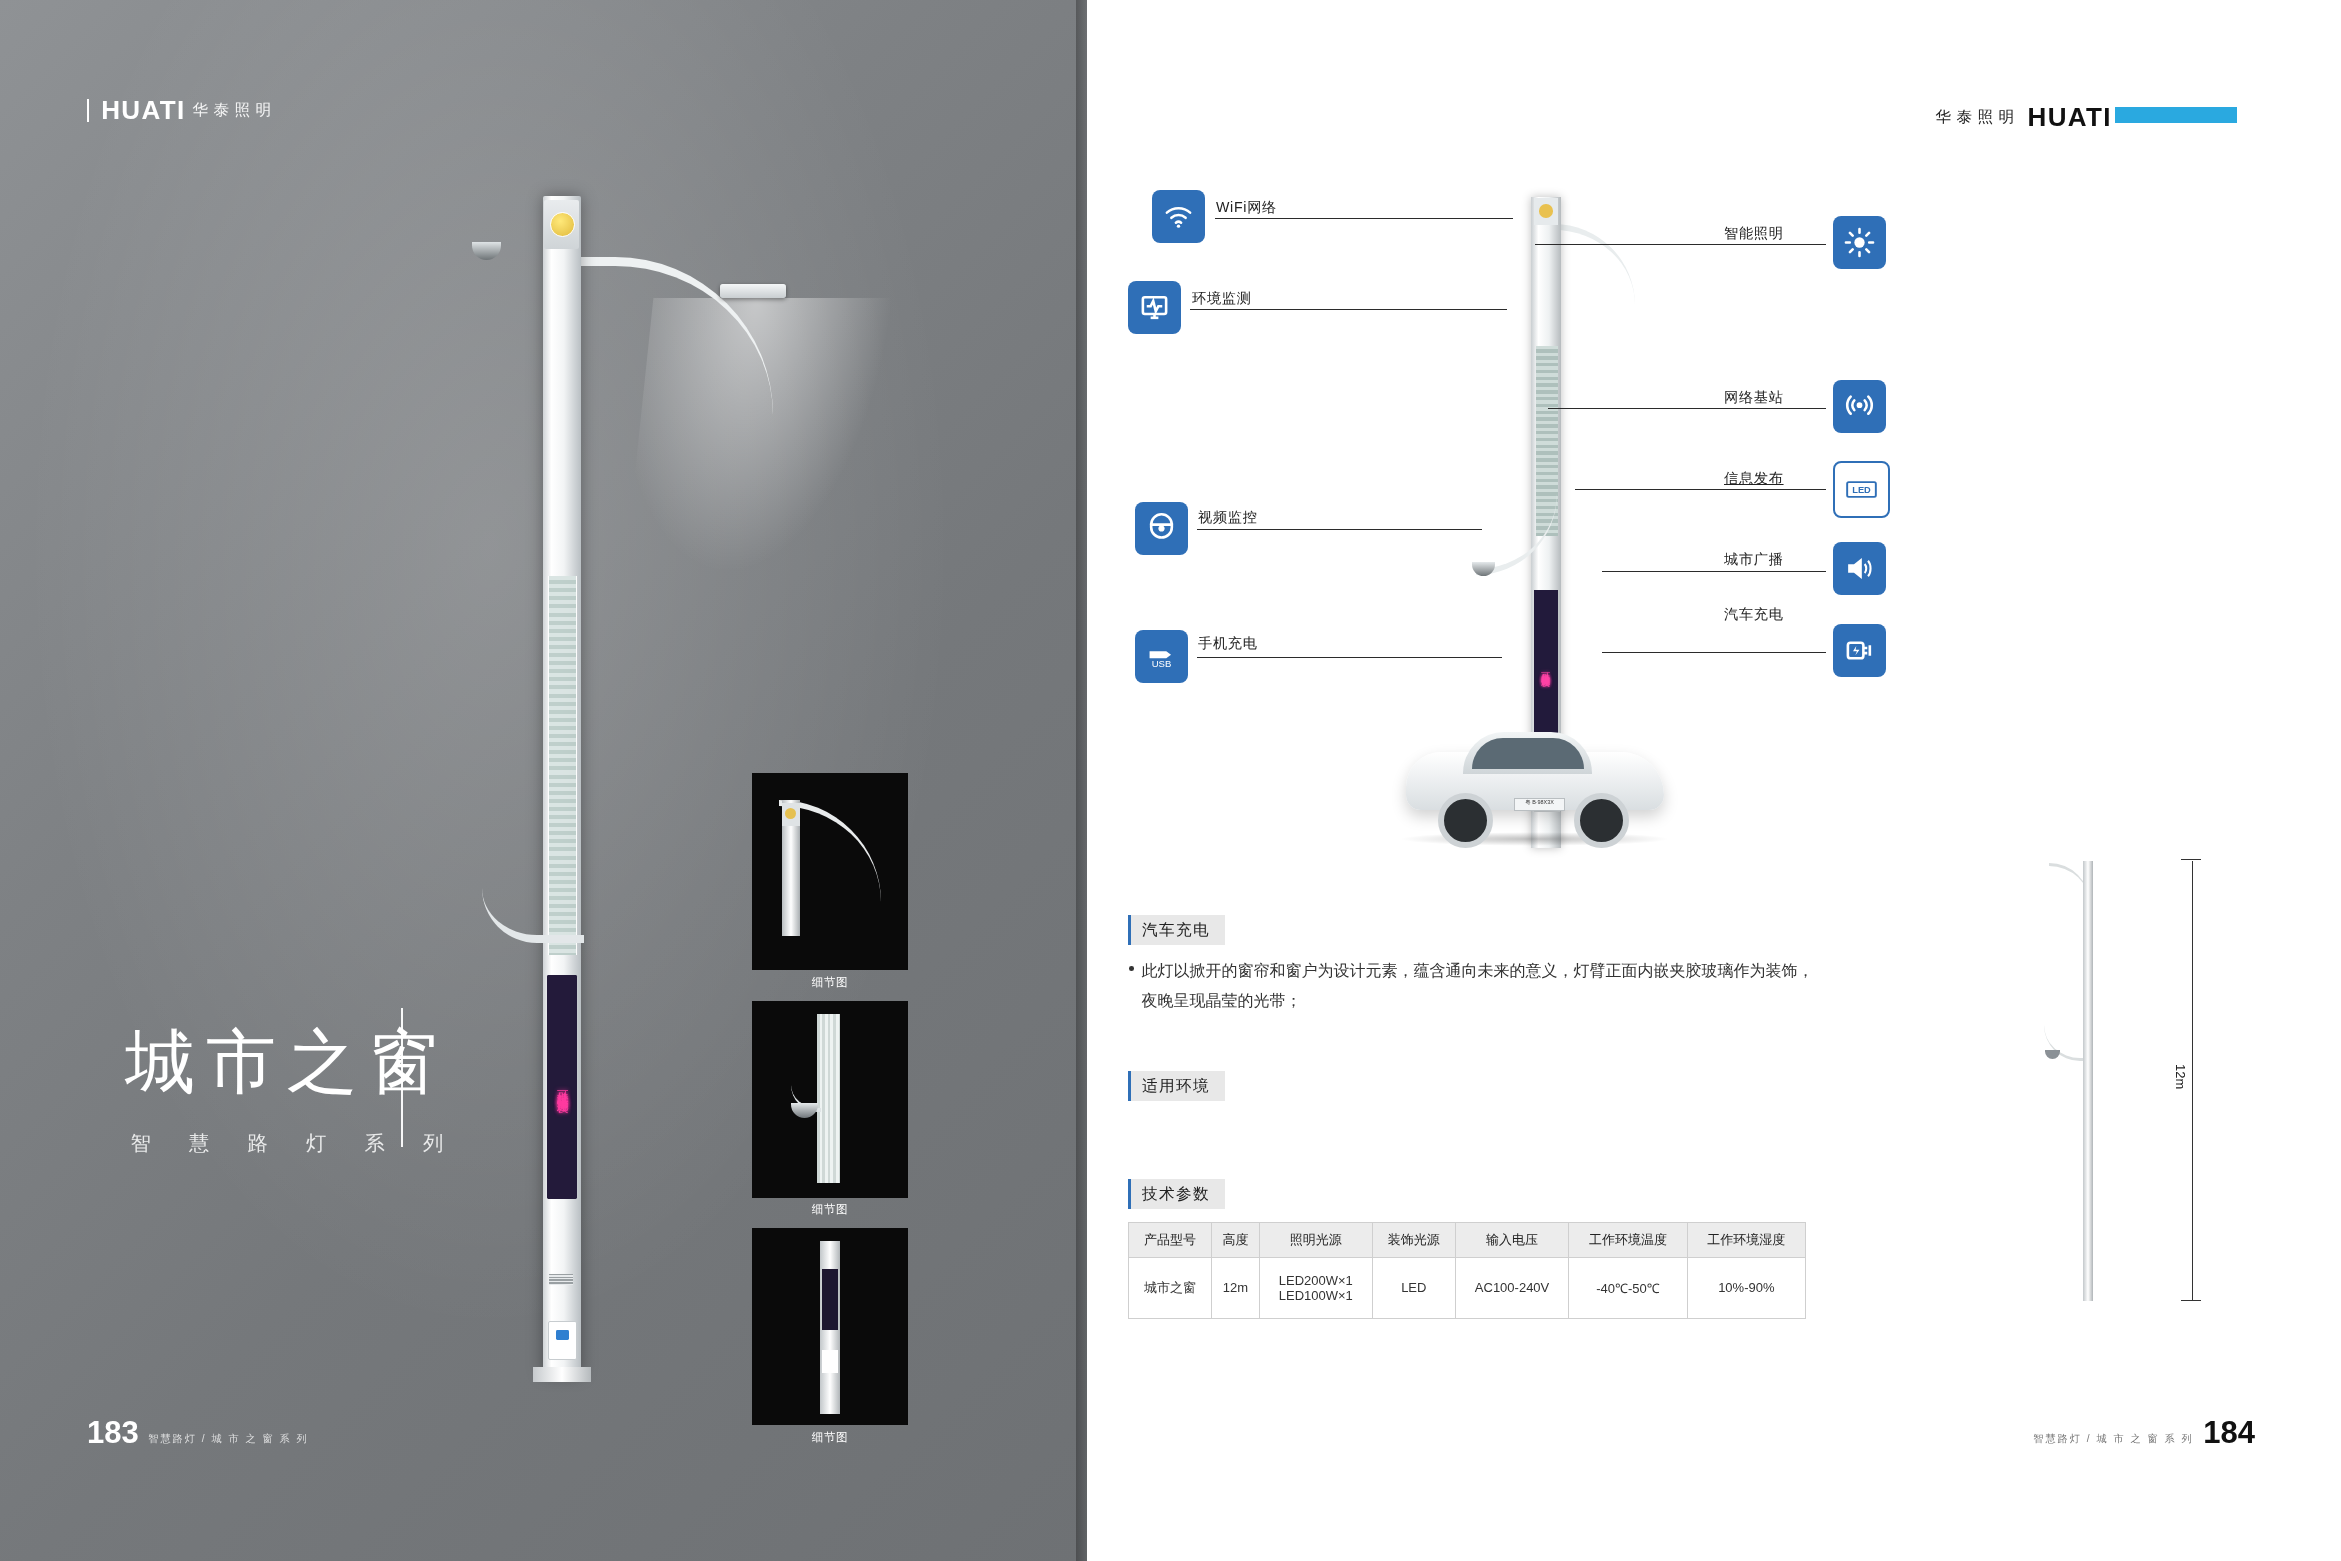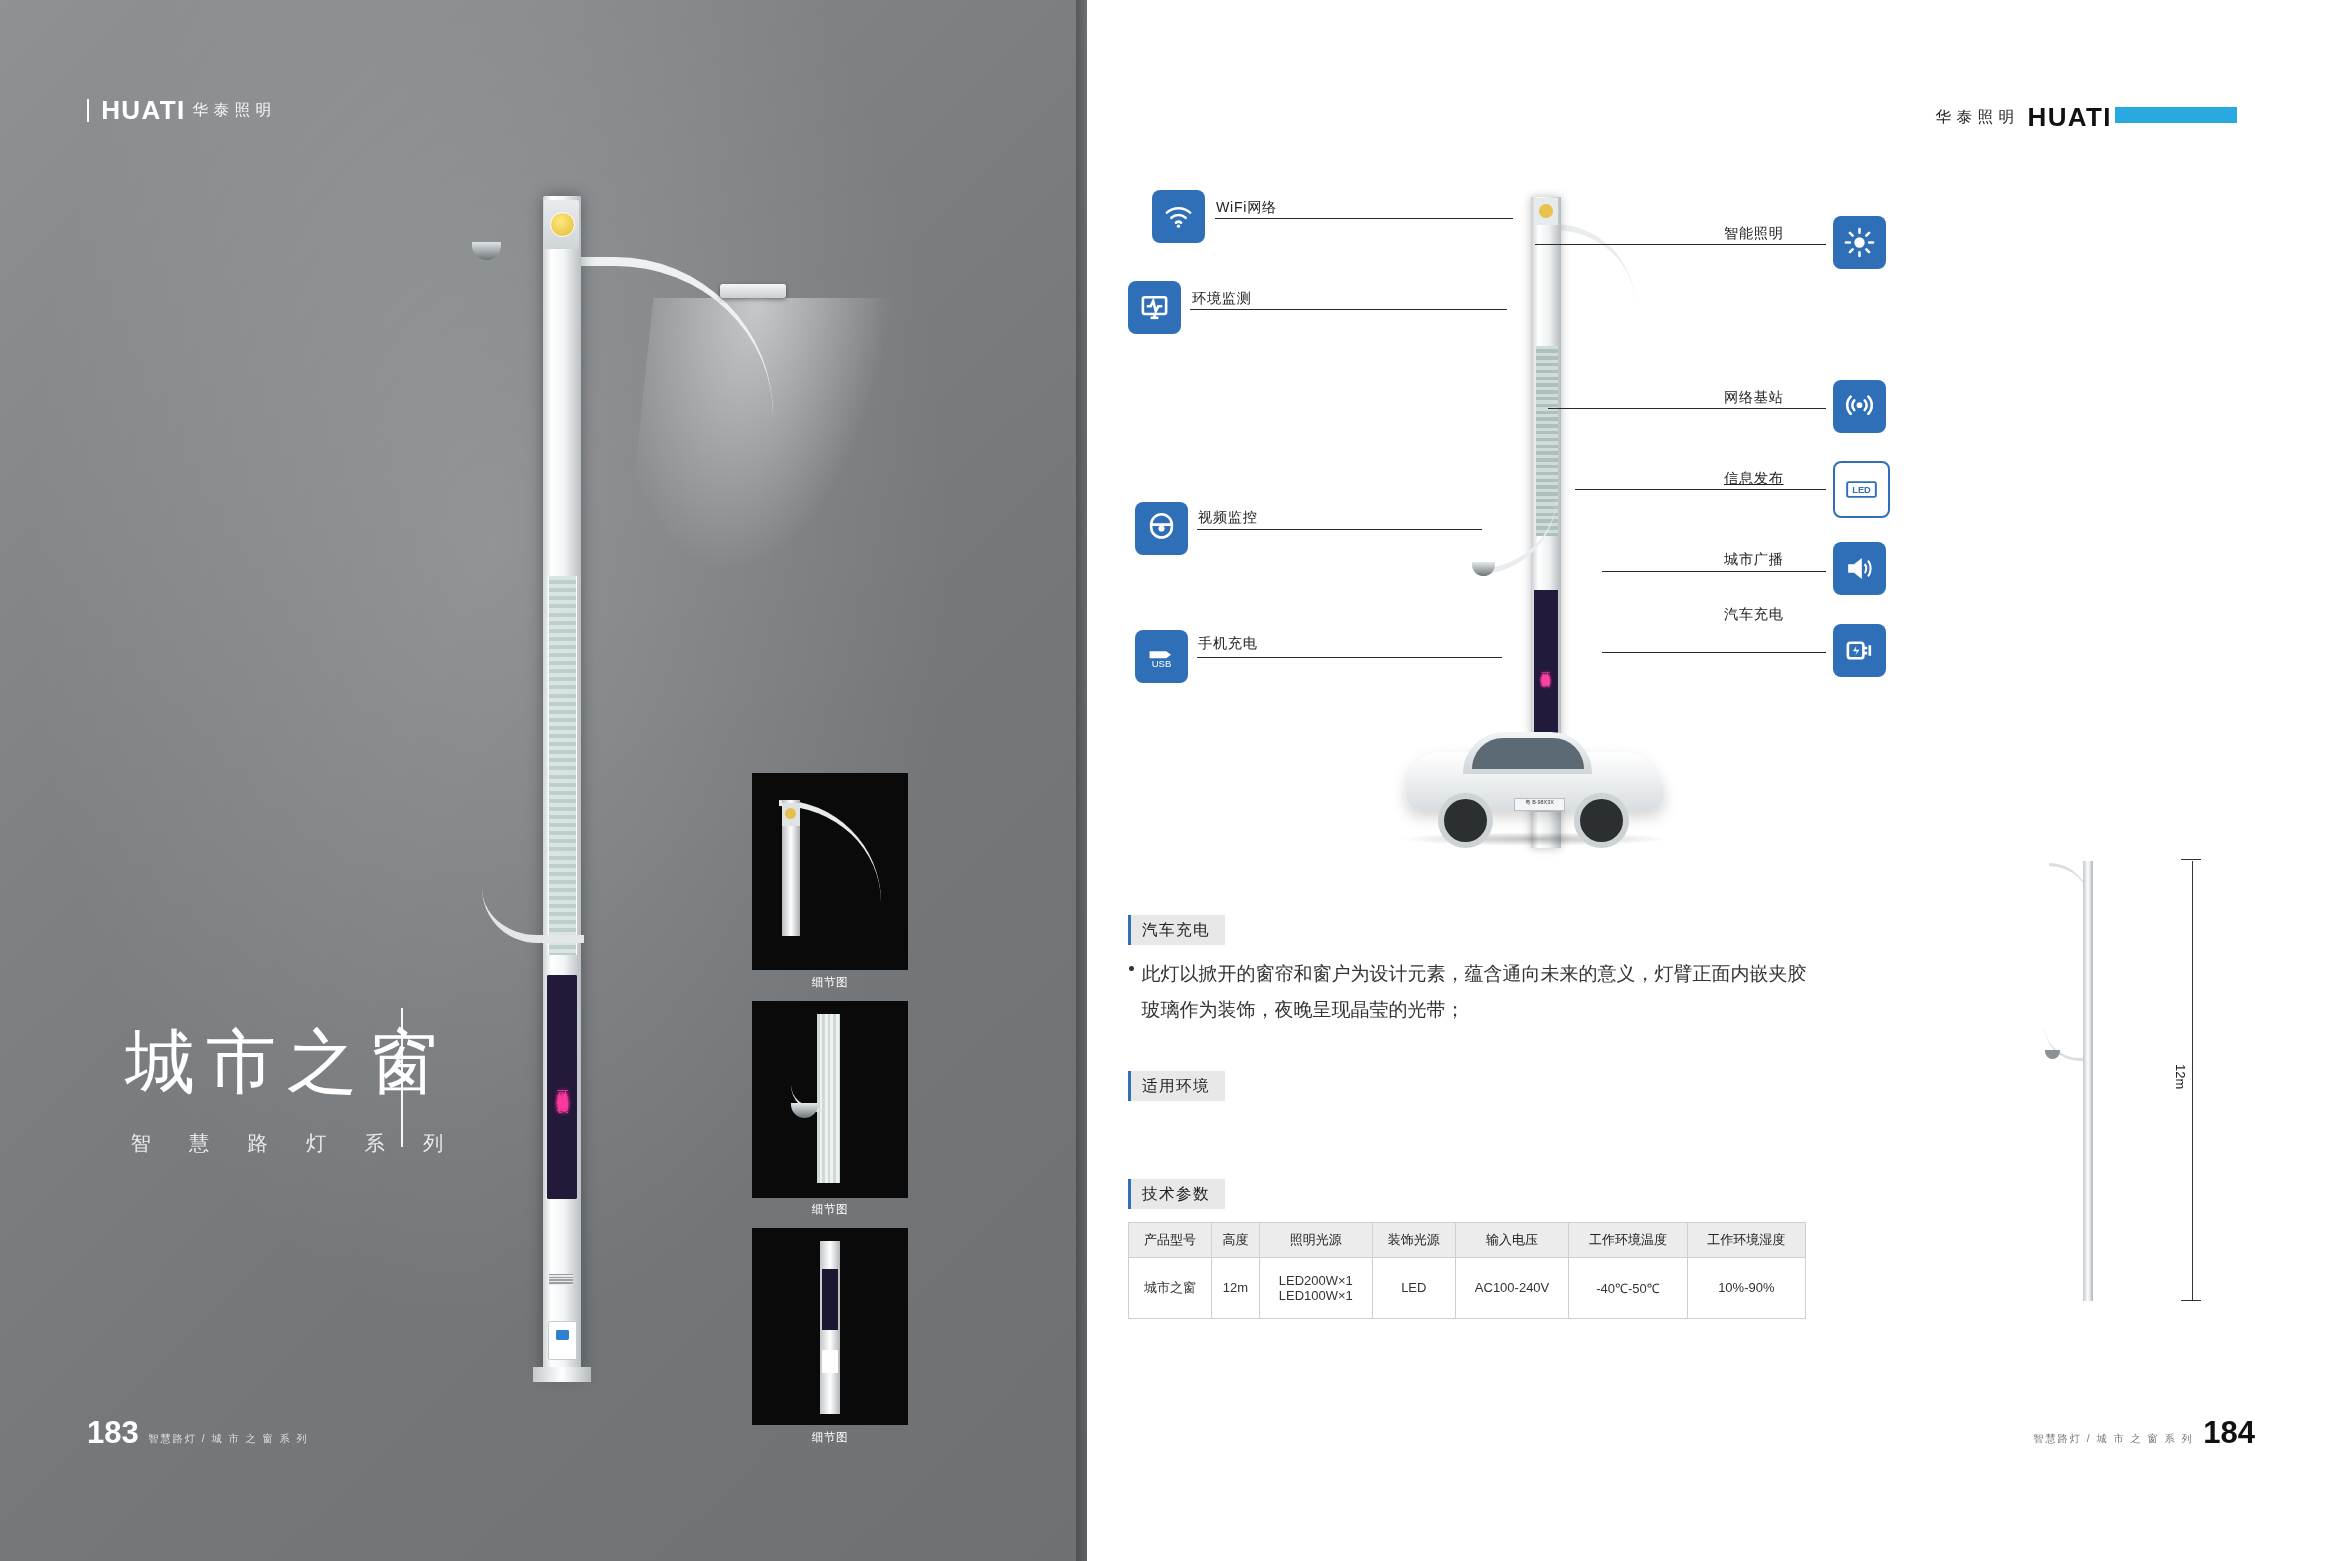--- a/index.html
+++ b/index.html
@@ -118,21 +118,21 @@
   .car-wheel{position:absolute;top:75px;width:43px;height:43px;border-radius:50%;background:#2b2f32;border:6.8px solid #cdd2d5;}
   .car-wheel.w1{left:39px;} .car-wheel.w2{left:175px;}
   .car-plate{position:absolute;left:115px;top:80px;width:49px;height:11px;background:#f3f5f6;border:0.7px solid #b9bec1;font-size:5.4px;color:#333;text-align:center;}
   .car-shadow{position:absolute;left:0;top:114px;width:271px;height:13.6px;border-radius:50%;
     background:radial-gradient(ellipse,rgba(0,0,0,.25),rgba(0,0,0,0) 70%);}
 
   
   .sec{position:absolute;}
   .sec-head{display:inline-block;background:#e8e8e8;padding:4.7px 15px 4.7px 11px;font-size:15.6px;color:#222;letter-spacing:1.4px;
     border-left:3.4px solid #2f6fb7;}
-  .sec-body{font-size:19px;color:#333;line-height:1.85;margin-top:11px;}
+  .sec-body{font-size:16px;color:#333;line-height:1.85;margin-top:11px;}
   .sec-body li{list-style:none;position:relative;padding-left:13.6px;}
   .sec-body li:before{content:"";position:absolute;left:1.4px;top:9.5px;width:4.7px;height:4.7px;background:#333;border-radius:50%;}
 
   table.spec{border-collapse:collapse;margin-top:12.2px;width:678px;font-size:13px;}
   table.spec th{background:#ececec;border:0.7px solid #cfcfcf;color:#222;font-weight:normal;padding:8.1px 4.1px;}
   table.spec td{border:0.7px solid #cfcfcf;color:#333;padding:15px 4.1px;text-align:center;}
 
   
   .dim{position:absolute;left:969px;top:847px;width:176px;height:474px;}
   .dim-pole{position:absolute;left:27px;top:13.6px;width:9.5px;height:440px;background:linear-gradient(to right,#c3c8cb,#fff,#b0b5b8);}

